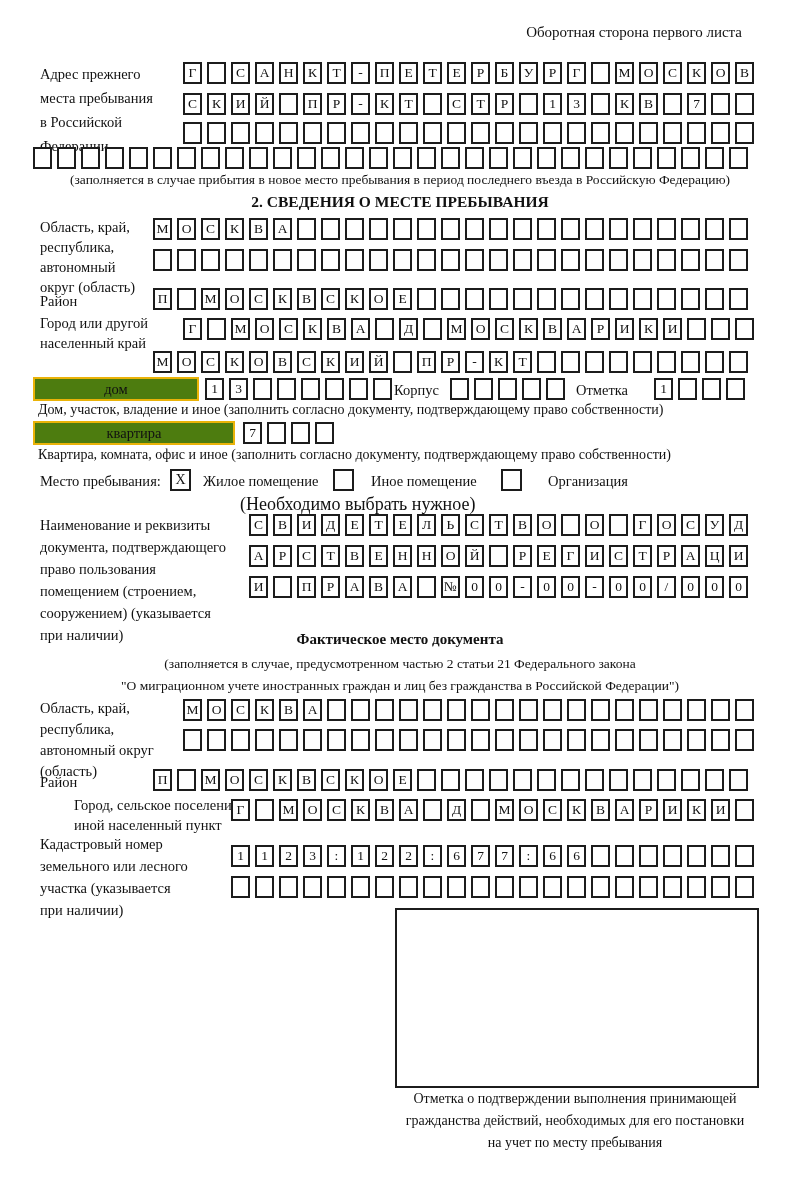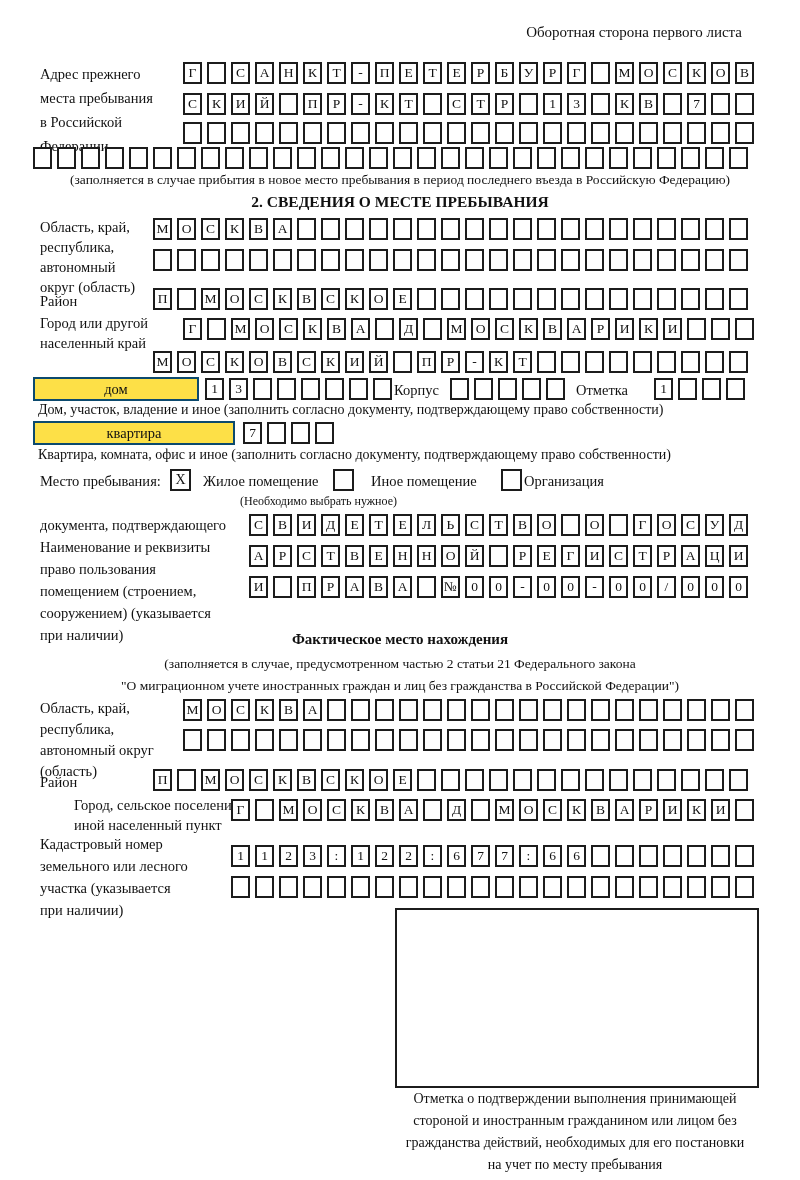--- a/index.html
+++ b/index.html
@@ -9,29 +9,29 @@
   }
   .lbl{position:absolute;font-size:14.5px;line-height:20px;white-space:nowrap;}
   .lbl div{white-space:nowrap;}
   .cellrow{position:absolute;display:flex;gap:5px;}
   .cell{
     width:19px;height:22px;border:2px solid #1c1c1c;box-sizing:border-box;
     display:flex;align-items:center;justify-content:center;
     font-size:13.5px;line-height:1;background:#fff;flex:0 0 auto;
   }
   .wideBox{
-    position:absolute;height:24px;border:2px solid #0c4a6e;box-sizing:border-box;
-    display:flex;align-items:center;justify-content:center;font-size:14.5px;background:#fde047;
+    position:absolute;height:24px;border:2px solid #eab308;box-sizing:border-box;
+    display:flex;align-items:center;justify-content:center;font-size:14.5px;background:#4d7c0f;
   }
   .chk{
     position:absolute;width:21px;height:22px;border:2px solid #1c1c1c;box-sizing:border-box;
     display:flex;align-items:center;justify-content:center;font-size:14px;background:#fff;
   }
   .hdr{position:absolute;left:0;width:800px;text-align:center;font-weight:bold;font-size:15.5px;}
-  .note{position:absolute;font-size:12px;white-space:nowrap;}
+  .note{position:absolute;font-size:18px;white-space:nowrap;}
   .note-center{position:absolute;left:0;width:800px;text-align:center;font-size:13.5px;}
   .stamp{position:absolute;border:2px solid #1c1c1c;background:#fff;}
   .stamp-caption{position:absolute;text-align:center;font-size:14px;line-height:22px;}
 </style>
 </head>
 <body>
 
 <div class="note" style="right:58px;top:24px;font-size:15px;">Оборотная сторона первого листа</div>
 
 <div class="lbl" style="left:40px;top:62px;line-height:24px;">
@@ -340,26 +340,26 @@
     <div class="cell"></div>
   </div>
 <div class="note" style="left:38px;top:447px;font-size:14px;">Квартира, комната, офис и иное (заполнить согласно документу, подтверждающему право собственности)</div>
 
 <div class="lbl" style="left:40px;top:471px;">Место пребывания:</div>
 <div class="chk" style="left:170px;top:469px;">X</div>
 <div class="lbl" style="left:203px;top:471px;">Жилое помещение</div>
 <div class="chk" style="left:333px;top:469px;"></div>
 <div class="lbl" style="left:371px;top:471px;">Иное помещение</div>
 <div class="chk" style="left:501px;top:469px;"></div>
-<div class="lbl" style="left:524px;top:471px;">Организация</div>
+<div class="lbl" style="left:548px;top:471px;">Организация</div>
 <div class="note" style="left:240px;top:494px;">(Необходимо выбрать нужное)</div>
 
 <div class="lbl" style="left:40px;top:514px;line-height:22px;">
+  <div>Наименование и реквизиты</div>
   <div>документа, подтверждающего</div>
-  <div>Наименование и реквизиты</div>
   <div>право пользования</div>
   <div>помещением (строением,</div>
   <div>сооружением) (указывается</div>
   <div>при наличии)</div>
 </div>
 <div class="cellrow" style="left:249px;top:514px;">
     <div class="cell">С</div>
     <div class="cell">В</div>
     <div class="cell">И</div>
     <div class="cell">Д</div>
@@ -421,21 +421,21 @@
     <div class="cell">0</div>
     <div class="cell">-</div>
     <div class="cell">0</div>
     <div class="cell">0</div>
     <div class="cell">/</div>
     <div class="cell">0</div>
     <div class="cell">0</div>
     <div class="cell">0</div>
   </div>
 
-<div class="hdr" style="top:631px;font-size:15px;">Фактическое место нахождения</div>
+<div class="hdr" style="top:631px;font-size:15px;">Фактическое место документа</div>
 <div class="note-center" style="top:656px;">(заполняется в случае, предусмотренном частью 2 статьи 21 Федерального закона</div>
 <div class="note-center" style="top:678px;">"О миграционном учете иностранных граждан и лиц без гражданства в Российской Федерации")</div>
 
 <div class="lbl" style="left:40px;top:698px;line-height:21px;">
   <div>Область, край,</div>
   <div>республика,</div>
   <div>автономный округ</div>
   <div>(область)</div>
 </div>
 <div class="cellrow" style="left:183px;top:699px;">
@@ -600,16 +600,15 @@
     <div class="cell"></div>
     <div class="cell"></div>
     <div class="cell"></div>
     <div class="cell"></div>
     <div class="cell"></div>
   </div>
 
 <div class="stamp" style="left:395px;top:908px;width:360px;height:176px;"></div>
 <div class="stamp-caption" style="left:380px;top:1088px;width:390px;">
   <div>Отметка о подтверждении выполнения принимающей</div>
-  <div>стороной и иностранным гражданином или лицом без</div>
   <div>гражданства действий, необходимых для его постановки</div>
   <div>на учет по месту пребывания</div>
 </div>
 
 </body></html>

